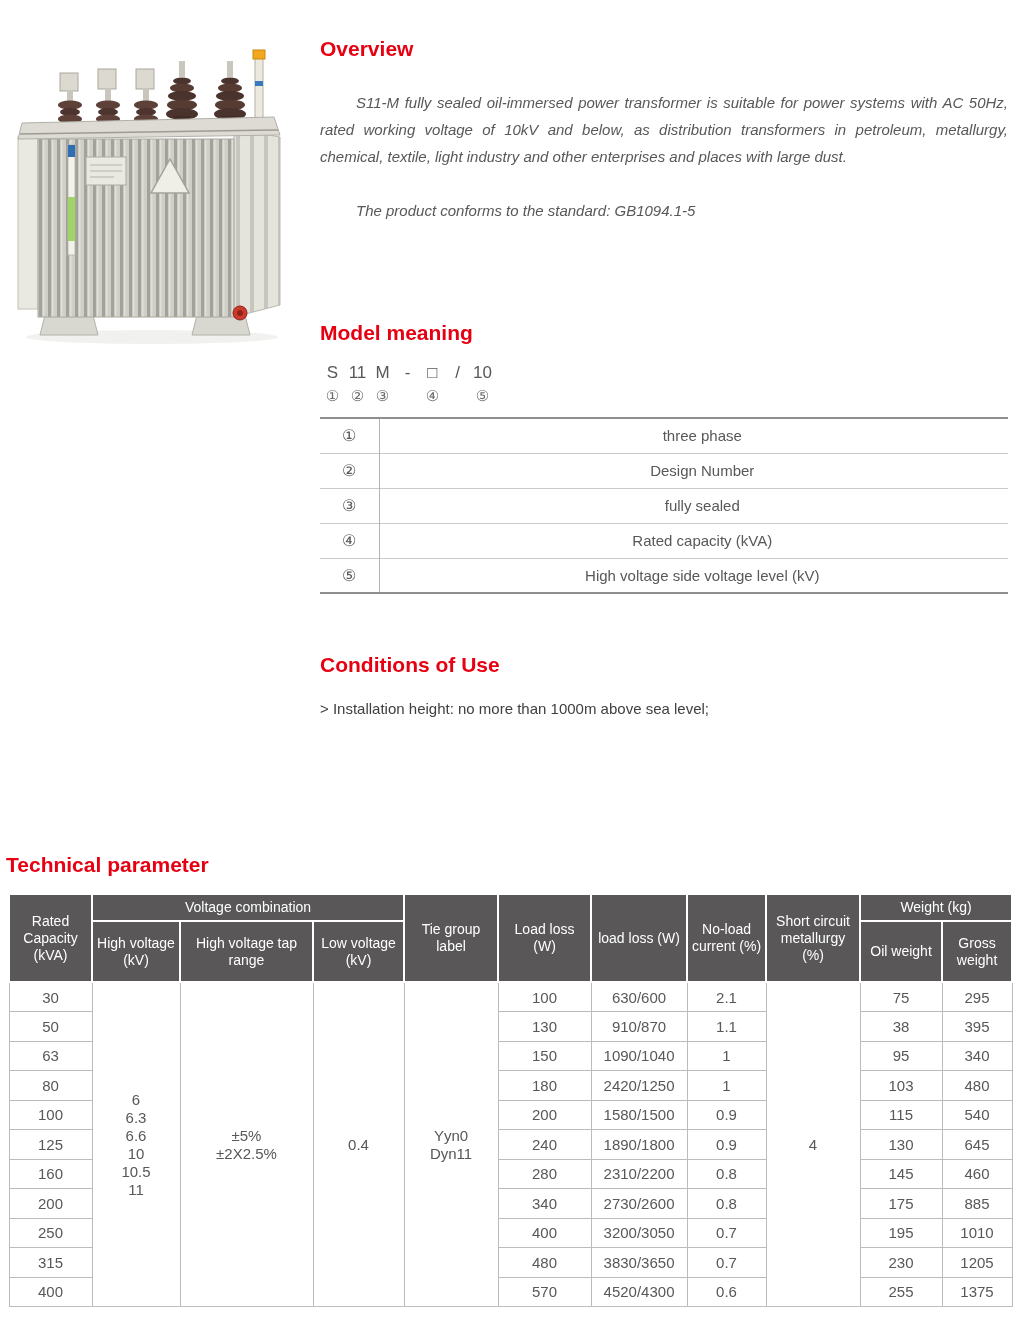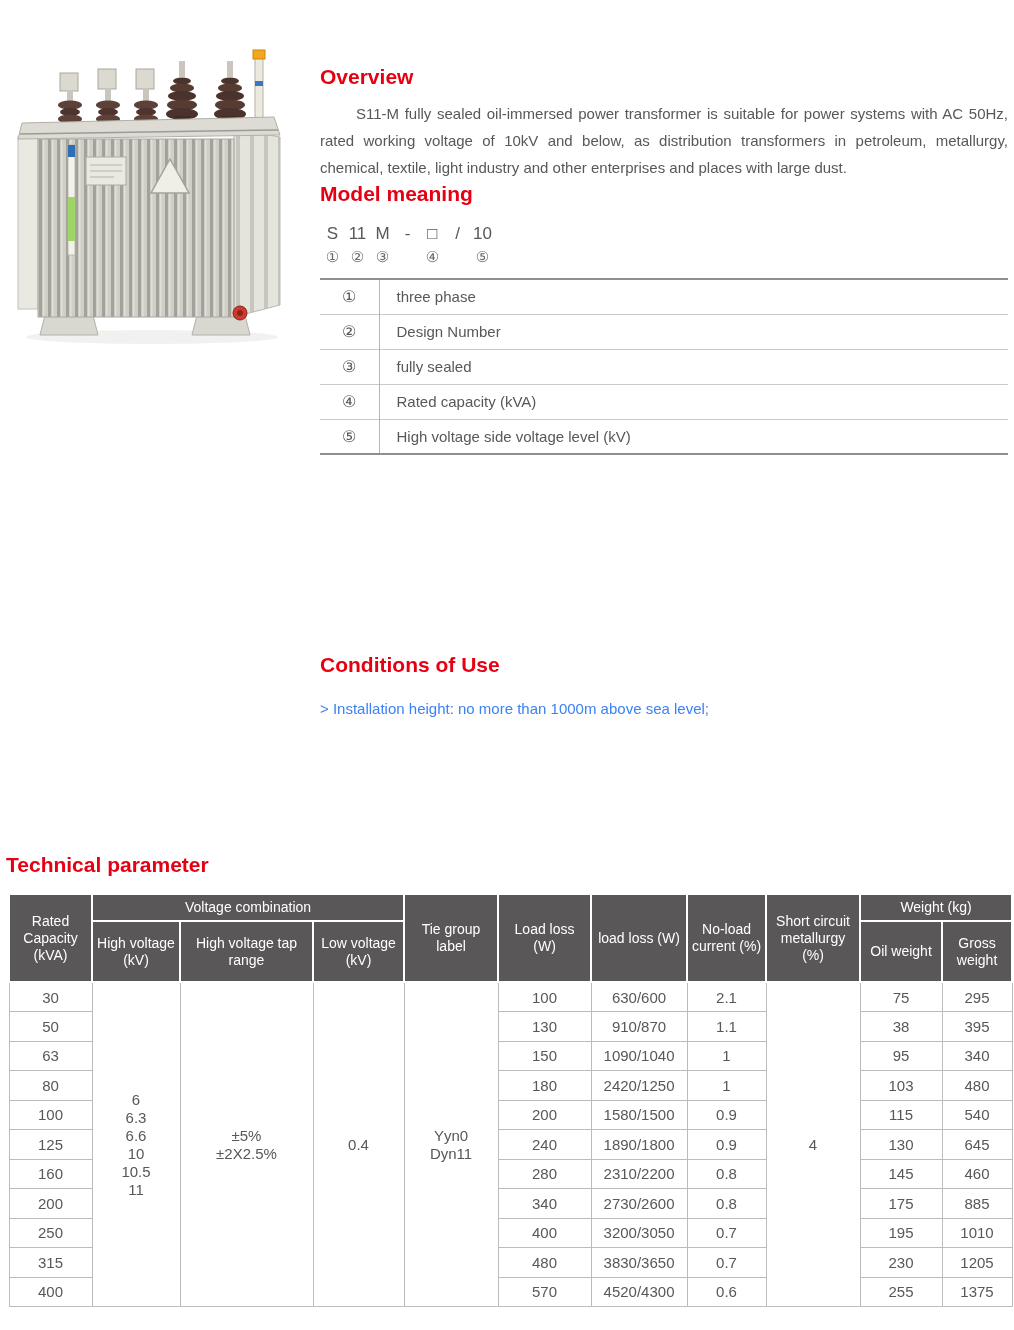--- a/index.html
+++ b/index.html
@@ -7,44 +7,44 @@
   body { font-family: "Liberation Sans", sans-serif; color: #595757; }
   .page { position: relative; width: 1014px; height: 1330px; background: #fff; overflow: hidden; }
 
   
   .red-title { color: #e60012; font-size: 21px; font-weight: bold; line-height: 26px; }
 
   
   .photo { position: absolute; left: 12px; top: 45px; width: 288px; height: 300px; }
 
   
-  .right-col { position: absolute; left: 320px; top: 64px; width: 688px; }
-  .para { font-size: 15px; line-height: 27px; color: #595757; text-align: justify; text-indent: 36px; margin-top: 10px; }
-  .model-title { }
+  .right-col { position: absolute; left: 320px; top: 36px; width: 688px; }
+  .para { font-size: 15px; line-height: 27px; color: #595757; text-align: justify; text-indent: 36px; margin-top: 27px; font-style: italic; }
+  .model-title { margin-top: 96px; }
 
   
   .model-code { margin-top: 17px; }
   .model-code-row { display: flex; }
   .model-code-row span { display: inline-block; width: 25px; text-align: center; }
   .parts-row span { font-size: 17px; color: #595757; line-height: 20px; }
   .circles-row { margin-top: 3px; }
   .circles-row span { font-size: 15px; color: #6d6b6b; line-height: 19px; }
 
   
   .model-table { border-collapse: collapse; width: 100%; margin-top: 12px; font-size: 15px; color: #595757; }
   .model-table tr { height: 35px; }
   .model-table td { border-top: 1px solid #c9c9c9; }
   .model-table tr:first-child td { border-top: 2px solid #8f8f8f; }
   .model-table tr:last-child td { border-bottom: 2px solid #8f8f8f; }
   .mm-num { width: 59px; text-align: center; border-right: 1px solid #b5b5b5; font-size: 16px; }
-  .mm-desc { padding-left: 17px; }
+  .mm-desc { padding-left: 17px; text-align: center; }
 
   
   .conditions { position: absolute; left: 320px; top: 652px; width: 688px; }
-  .cond-item { font-size: 15px; line-height: 27px; color: #3b82f6; }
+  .cond-item { font-size: 15px; line-height: 27px; color: #404040; }
   .cond-list { margin-top: 17px; }
 
   
   .tech-title { position: absolute; left: 6px; top: 852px; }
   .tech-table { position: absolute; left: 8px; top: 893px; border-collapse: collapse; table-layout: fixed; width: 1003px; }
   .tech-table thead th {
     background: #595757; color: #fff; font-weight: normal; font-size: 14px;
     line-height: 17px; border: 2px solid #fff; padding: 2px 3px; text-align: center;
   }
   .tech-table thead tr.group-row th { height: 27px; }
@@ -147,20 +147,21 @@
       <g>
         <circle cx="228" cy="268" r="7" fill="#cd3a2e" stroke="#8e2418"></circle>
         <circle cx="228" cy="268" r="3" fill="#8e2418"></circle>
       </g>
     </svg>
   </div>
 
   <div class="right-col">
     <h2 class="red-title">Overview</h2>
     <p class="para">S11-M fully sealed oil-immersed power transformer is suitable for power systems with AC 50Hz, rated working voltage of 10kV and below, as distribution transformers in petroleum, metallurgy, chemical, textile, light industry and other enterprises and places with large dust.</p>
+    <p class="para">The product conforms to the standard: GB1094.1-5</p>
 
     <h2 class="red-title model-title">Model meaning</h2>
 
     <div class="model-code">
       <div class="model-code-row parts-row">
           <span>S</span>
           <span>11</span>
           <span>M</span>
           <span>-</span>
           <span>□</span>

